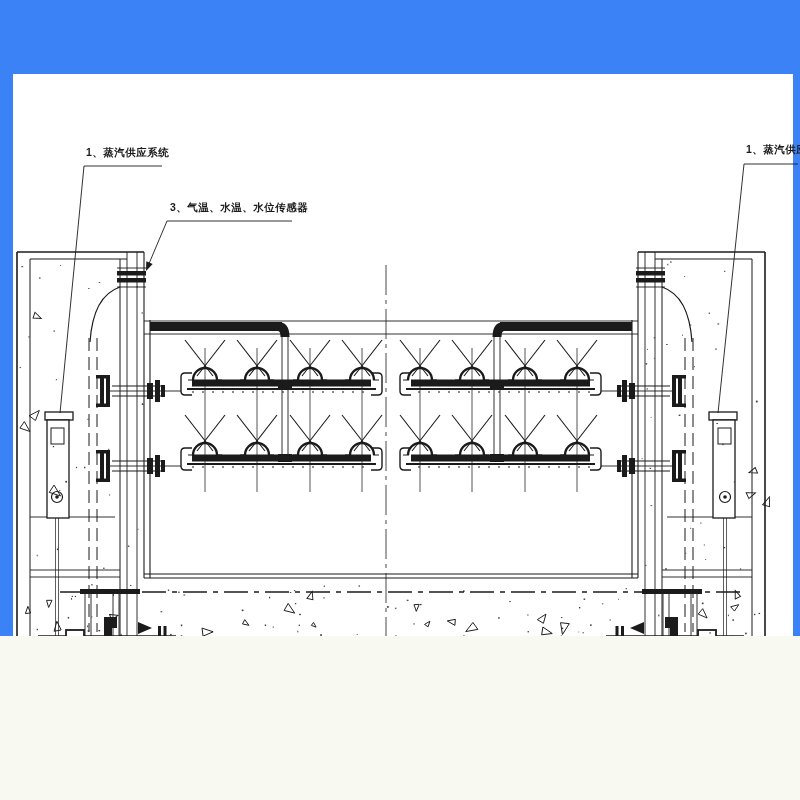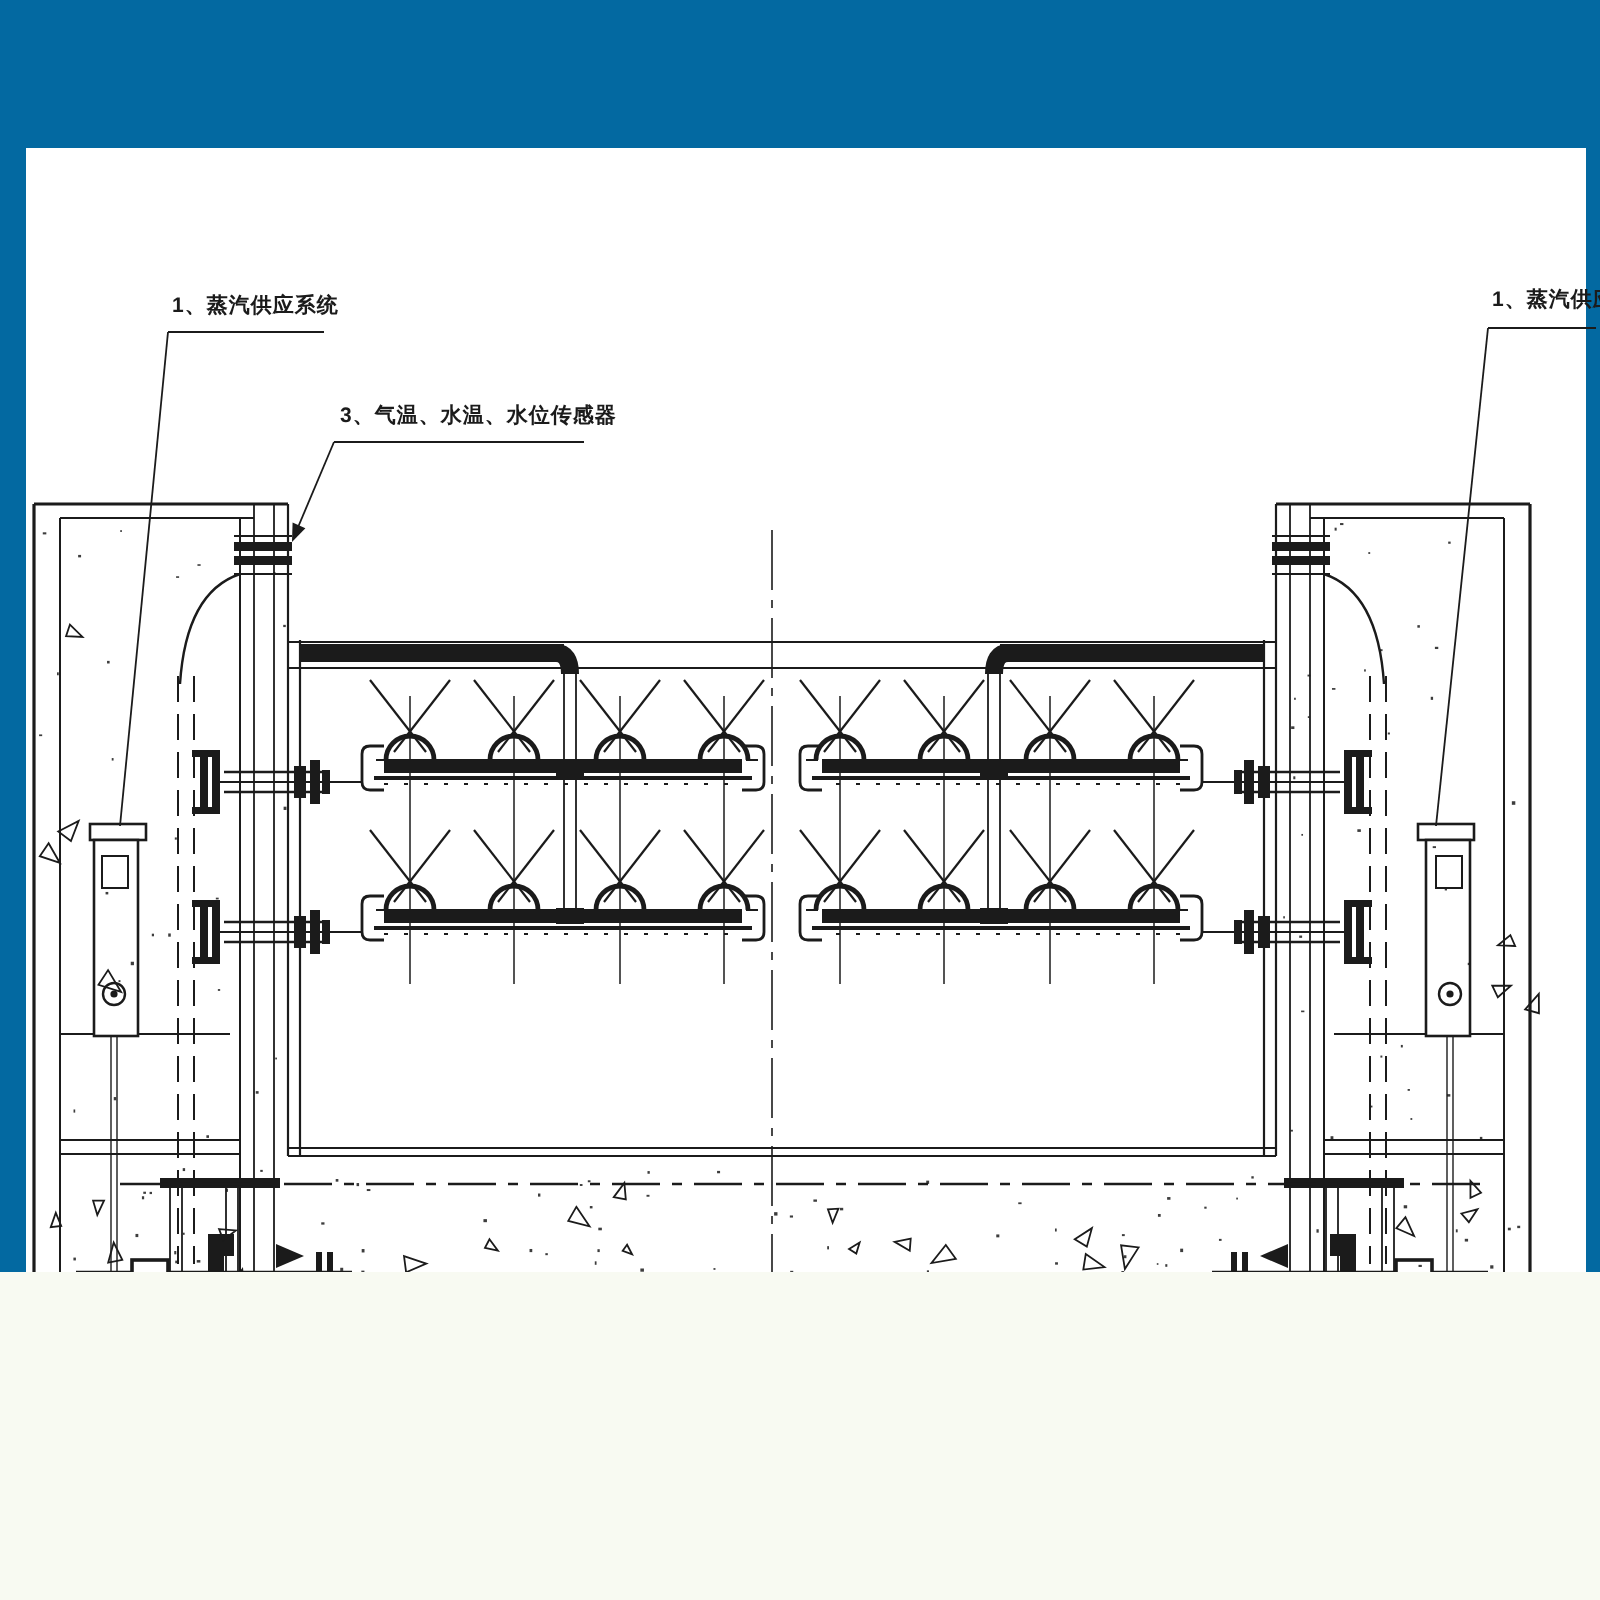--- a/index.html
+++ b/index.html
@@ -1,17 +1,17 @@
 <!DOCTYPE html>
 <html><head>
 <meta charset="utf-8">
 <style>
   html,body{margin:0;padding:0;}
   body{background:#f8faf2;font-family:"Liberation Sans", sans-serif;}
-  .canvas{position:relative;width:800px;height:636px;background:#0369a1;overflow:hidden;}
+  .canvas{position:relative;width:800px;height:636px;background:#3b82f6;overflow:hidden;}
   svg{position:absolute;left:0;top:0;}
   .lbl{font-family:"Liberation Sans", sans-serif;font-size:10.5px;font-weight:bold;fill:#1b1b1b;letter-spacing:.5px;}
 </style>
 </head>
 <body>
 
 <div class="canvas">
   <svg id="dwg" width="800" height="800" viewBox="0 0 800 800">
     <rect x="13" y="74" width="780" height="726" fill="#ffffff"></rect>
 

